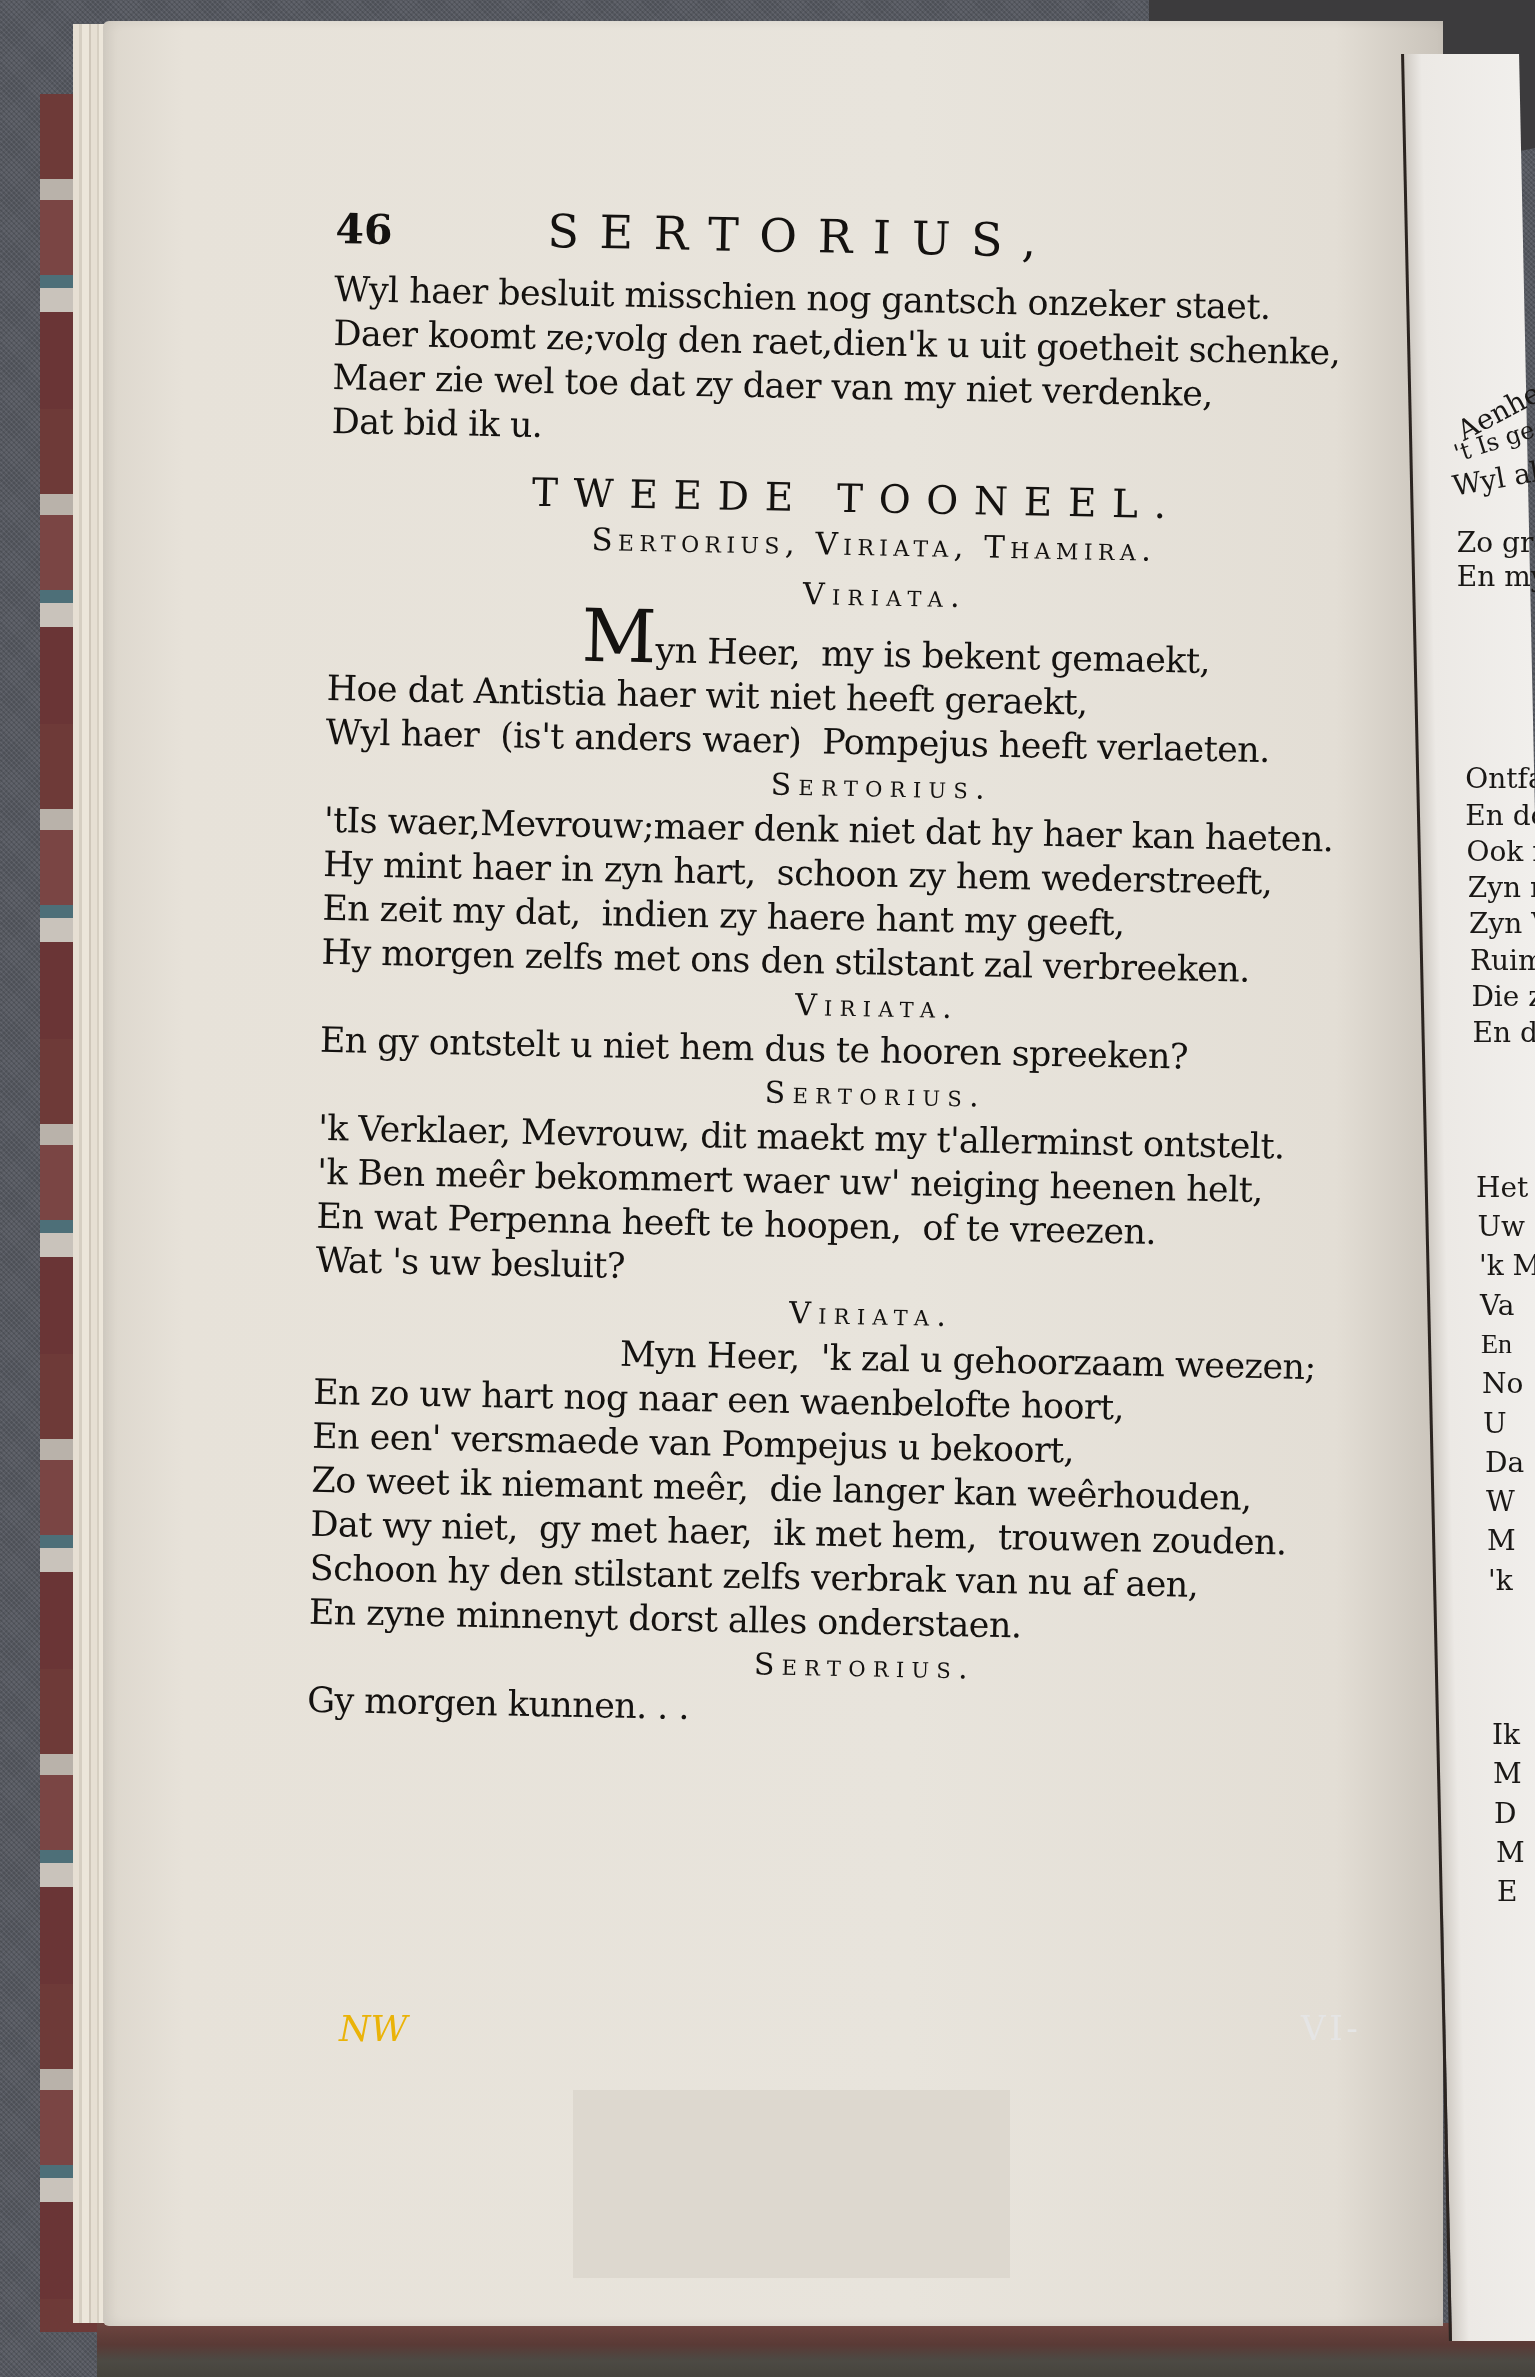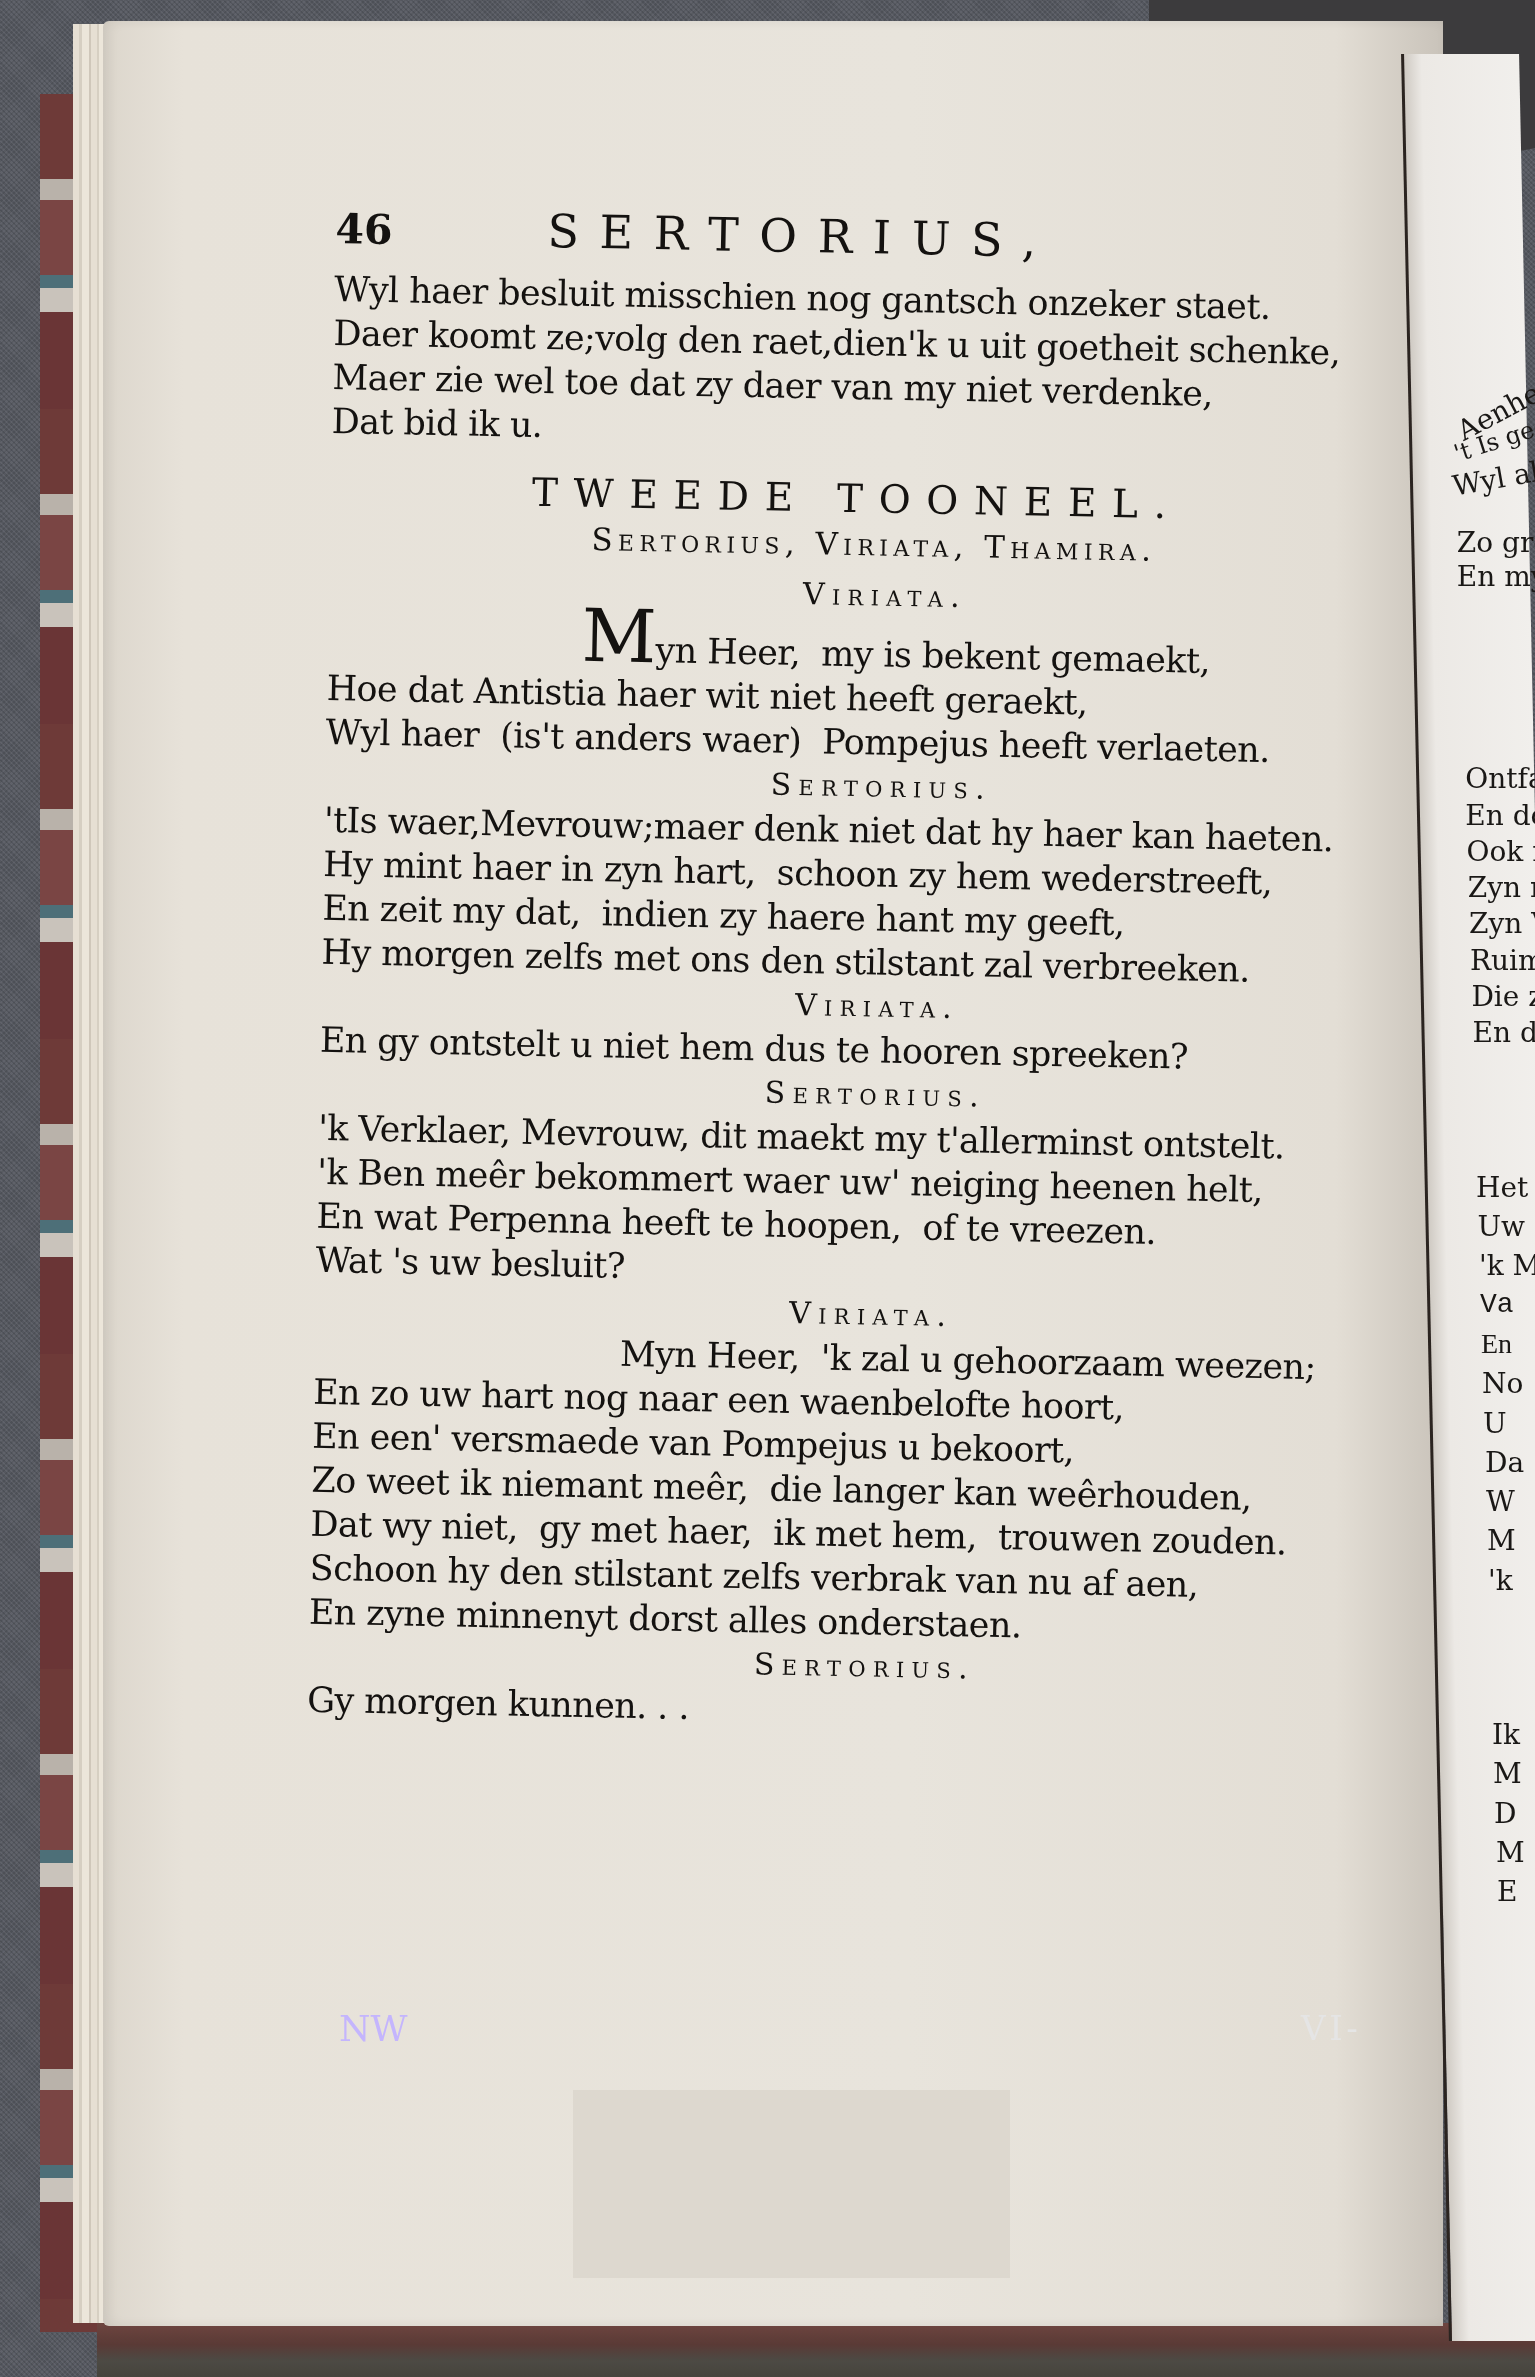--- a/index.html
+++ b/index.html
@@ -47,21 +47,21 @@
   .head-row{display:flex;align-items:baseline;height:67px;}
   .page-num{font-size:41px;font-weight:bold;width:109px;}
   .running-title{font-size:46px;letter-spacing:20.6px;margin-left:103px;}
   .line{font-size:35px;line-height:44px;white-space:pre;letter-spacing:-0.6px;}
   .scene-title{font-size:39px;letter-spacing:15.7px;text-align:center;margin:23px 0 4.8px;padding-right:36px;}
   .cast{font-size:31px;letter-spacing:5.4px;text-align:center;margin:3.6px 0 11px;font-variant:small-caps;}
   .speaker{font-size:30px;letter-spacing:7.3px;text-align:center;line-height:44px;font-variant:small-caps;padding-left:24px;}
   .dropcap{font-size:73px;line-height:48px;margin-left:254px;}
   .indent{padding-left:306px;}
   .catch{position:absolute;left:1301px;top:2008px;font-size:34px;letter-spacing:3.6px;color:#e5e5e5;}
-  .pencil{position:absolute;left:339px;top:2008px;font-size:36px;color:#c4b5fd;}
+  .pencil{position:absolute;left:339px;top:2008px;font-size:36px;color:#eab308;font-style:italic;}
   .right-text{position:absolute;left:1452px;top:0;color:#1a1816;font-size:28px;}
   .right-text div{position:absolute;white-space:nowrap;}
 </style>
 </head>
 <body>
 
 <div class="bg-dark"></div>
 <div class="cover-edge"></div>
 <div class="page-stack"></div>
 <div class="bottom-edge"></div>
@@ -129,21 +129,21 @@
   <div style="left:13.3px;top:799px;">En do</div>
   <div style="left:14.5px;top:835px;">Ook n</div>
   <div style="left:15.7px;top:871px;">Zyn n</div>
   <div style="left:17px;top:907px;">Zyn V</div>
   <div style="left:18px;top:944px;">Ruim</div>
   <div style="left:19.4px;top:980px;">Die z</div>
   <div style="left:20.6px;top:1016px;">En d</div>
   <div style="left:24px;top:1171px;">Het</div>
   <div style="left:25.4px;top:1210px;">Uw</div>
   <div style="left:27px;top:1249px;">'k M</div>
-  <div style="left:28px;top:1289px;font-family:Liberation Mono, monospace;">Va</div>
+  <div style="left:28px;top:1289px;">Va</div>
   <div style="left:29px;top:1328px;font-family:Liberation Serif, serif;">En</div>
   <div style="left:30px;top:1367px;text-align:center;">No</div>
   <div style="left:31px;top:1407px;">U</div>
   <div style="left:33px;top:1446px;">Da</div>
   <div style="left:34px;top:1485px;">W</div>
   <div style="left:35px;top:1524px;">M</div>
   <div style="left:36px;top:1564px;">'k</div>
   <div style="left:40px;top:1718px;">Ik</div>
   <div style="left:41px;top:1757px;">M</div>
   <div style="left:42px;top:1797px;">D</div>

